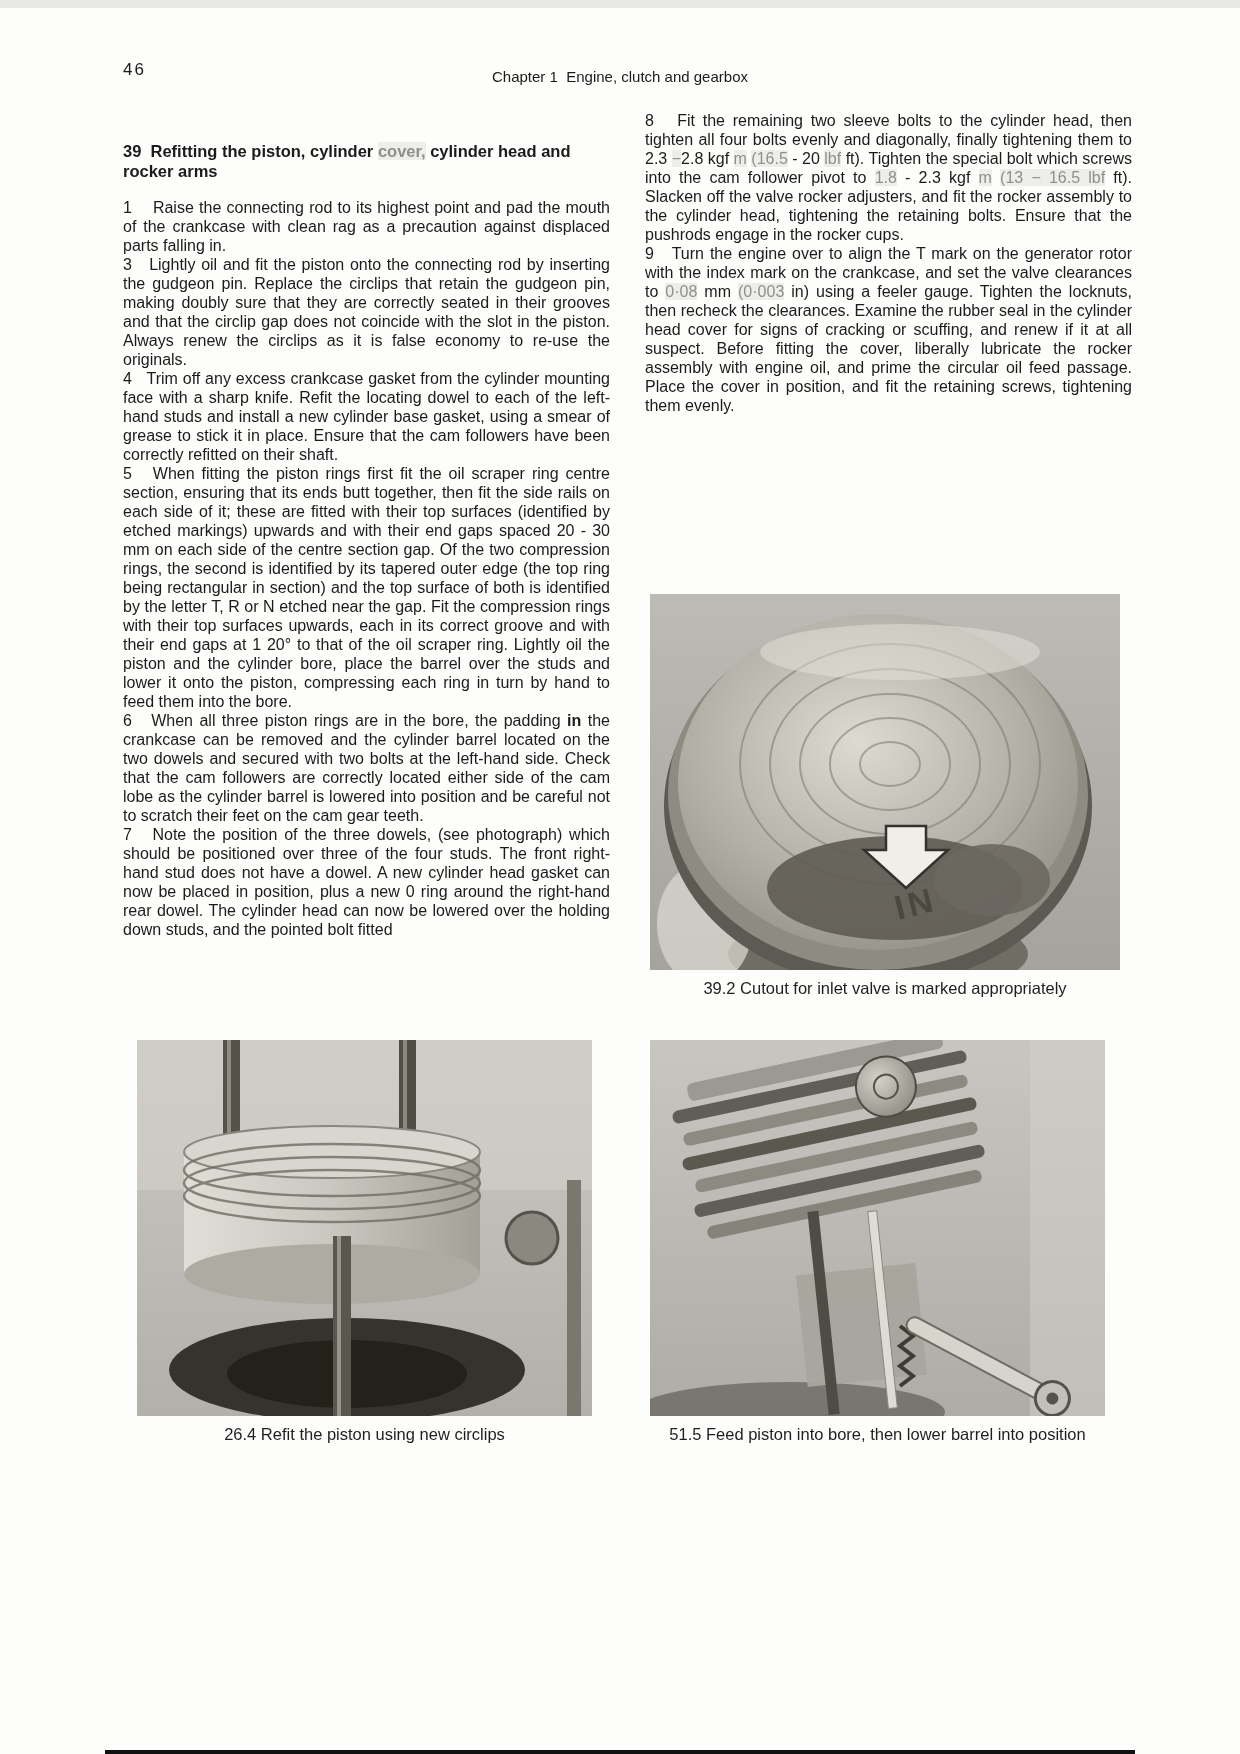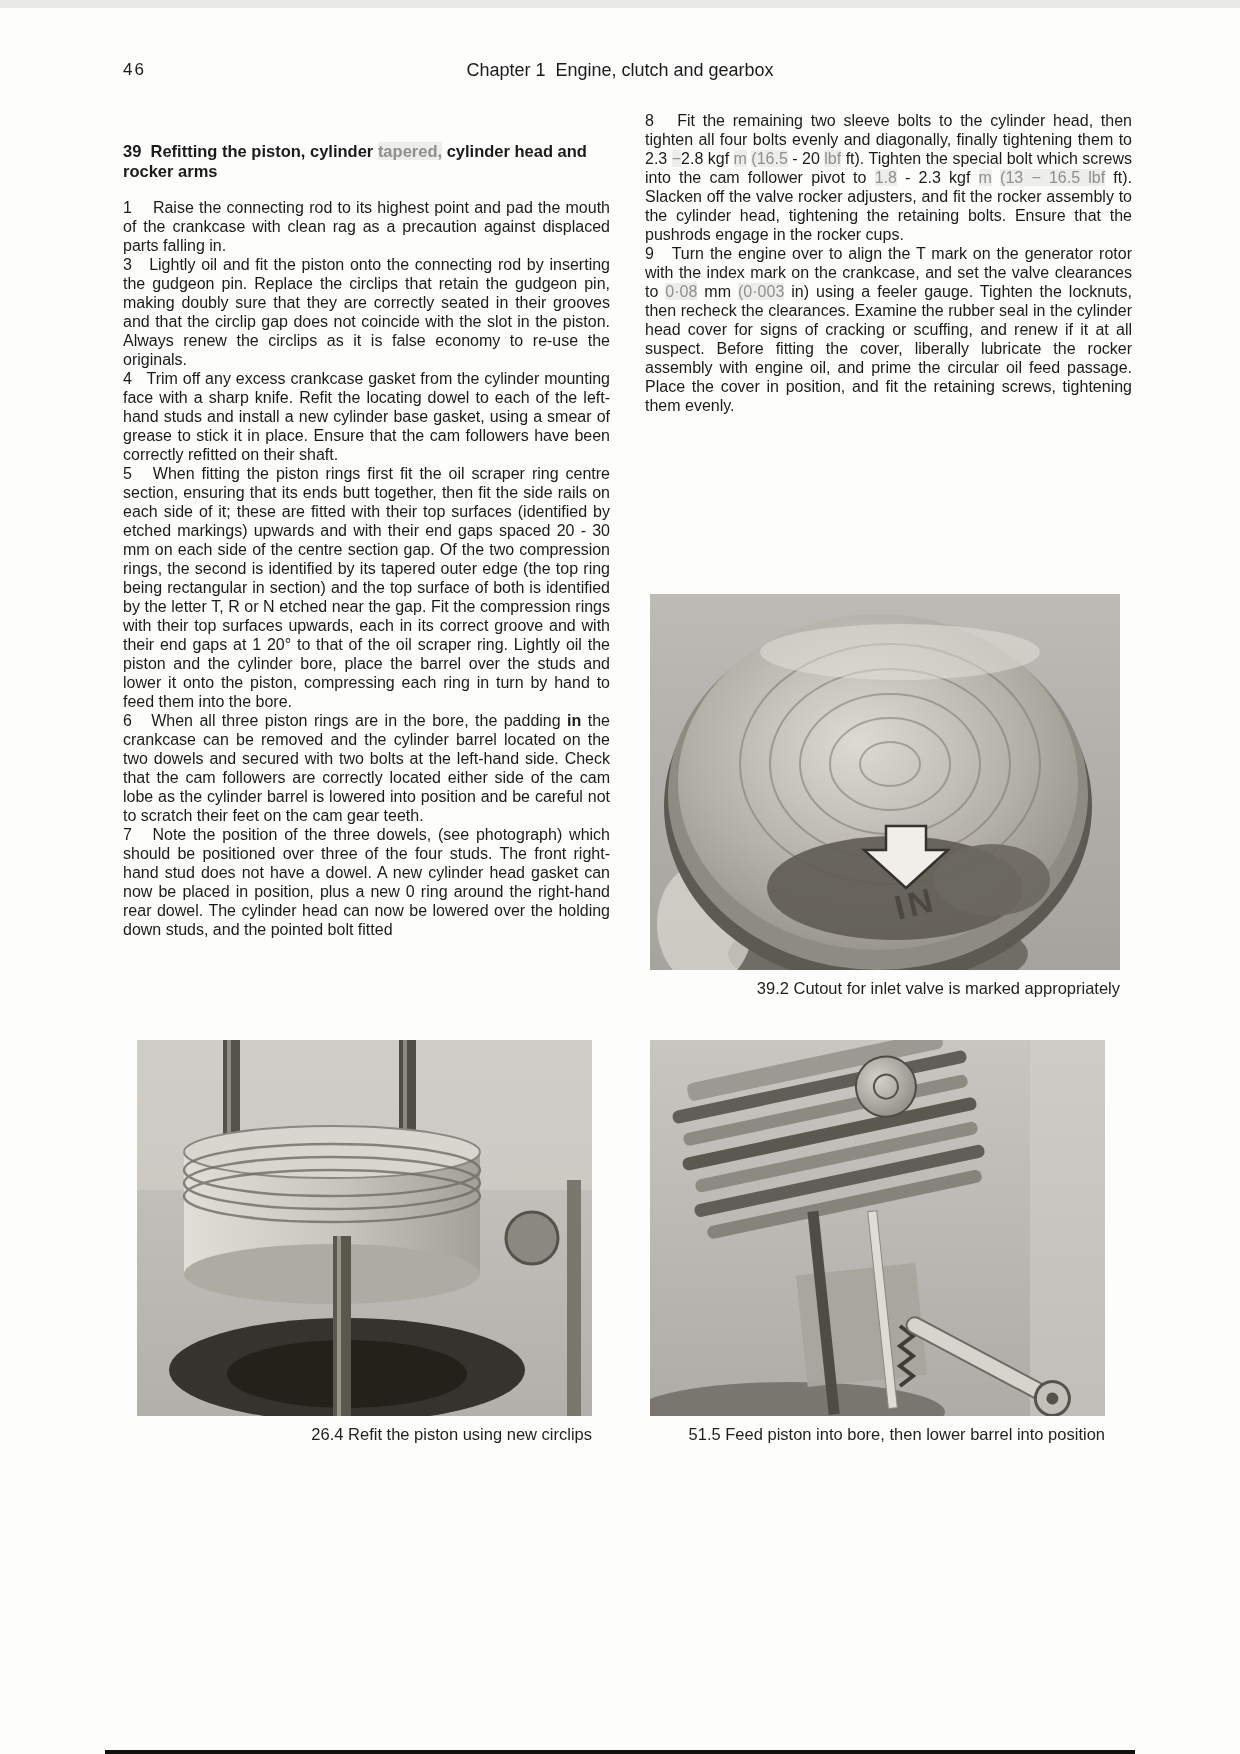--- a/index.html
+++ b/index.html
@@ -6,46 +6,46 @@
   .page{
     position:relative;
     width:1240px;height:1754px;
     margin:8px auto;
     background:#fdfdfc;
     font-family:"Liberation Sans", sans-serif;
     color:#1b1b1b;
     overflow:hidden;
   }
   .pg-num{position:absolute;left:123px;top:52px;font-size:17px;letter-spacing:2px;}
-  .chap-title{position:absolute;left:0;right:0;top:52px;text-align:center;font-size:18px;}
+  .chap-title{position:absolute;left:0;right:0;top:60px;text-align:center;font-size:15px;}
   .col{position:absolute;width:487px;font-size:16px;line-height:19px;}
   .col p{margin:0;text-align:justify;}
   .col-left{left:123px;top:133px;}
   .col-right{left:645px;top:103px;}
   .sec-head{font-weight:bold;font-size:16.5px;line-height:20px;margin:0 0 17px 0;text-align:left;}
   .fade{color:#8f8f8d;background:#ededeb;}
   .bold{font-weight:bold;}
   figure{position:absolute;margin:0;}
   .fig1{left:650px;top:586px;width:470px;}
   .fig2{left:137px;top:1032px;width:455px;}
   .fig3{left:650px;top:1032px;width:455px;}
   figure svg{display:block;background:#b5b3ad;}
-  figcaption{font-size:16.5px;color:#1f1f1f;margin-top:9px;text-align:right;}
+  figcaption{font-size:16.5px;color:#1f1f1f;margin-top:9px;text-align:center;}
   .bottom-rule{position:absolute;left:105px;top:1742px;width:1030px;height:5px;background:#101010;}
 </style>
 </head>
 <body>
 
 <div class="page">
 
   <div class="pg-num">46</div>
   <div class="chap-title">Chapter 1&nbsp;&nbsp;Engine, clutch and gearbox</div>
 
   <div class="col col-left">
-    <h3 class="sec-head"><span>39&nbsp;&nbsp;Refitting the piston, cylinder </span><span class="fade">tapered,</span><span> cylinder head and rocker arms</span></h3>
+    <h3 class="sec-head"><span>39&nbsp;&nbsp;Refitting the piston, cylinder </span><span class="fade">cover,</span><span> cylinder head and rocker arms</span></h3>
     <div>
         <p><span>1&nbsp;&nbsp;&nbsp;&nbsp;Raise the connecting rod to its highest point and pad the mouth of the crankcase with clean rag as a precaution against displaced parts falling in.</span></p>
         <p><span>3&nbsp;&nbsp;&nbsp;Lightly oil and fit the piston onto the connecting rod by inserting the gudgeon pin. Replace the circlips that retain the gudgeon pin, making doubly sure that they are correctly seated in their grooves and that the circlip gap does not coincide with the slot in the piston. Always renew the circlips as it is false economy to re-use the originals.</span></p>
         <p><span>4&nbsp;&nbsp;&nbsp;Trim off any excess crankcase gasket from the cylinder mounting face with a sharp knife. Refit the locating dowel to each of the left-hand studs and install a new cylinder base gasket, using a smear of grease to stick it in place. Ensure that the cam followers have been correctly refitted on their shaft.</span></p>
         <p><span>5&nbsp;&nbsp;&nbsp;When fitting the piston rings first fit the oil scraper ring centre section, ensuring that its ends butt together, then fit the side rails on each side of it; these are fitted with their top surfaces (identified by etched markings) upwards and with their end gaps spaced 20 - 30 mm on each side of the centre section gap. Of the two compression rings, the second is identified by its tapered outer edge (the top ring being rectangular in section) and the top surface of both is identified by the letter T, R or N etched near the gap. Fit the compression rings with their top surfaces upwards, each in its correct groove and with their end gaps at 1 20° to that of the oil scraper ring. Lightly oil the piston and the cylinder bore, place the barrel over the studs and lower it onto the piston, compressing each ring in turn by hand to feed them into the bore.</span></p>
         <p><span>6&nbsp;&nbsp;&nbsp;When all three piston rings are in the bore, the padding </span><span class="bold">in</span><span> the crankcase can be removed and the cylinder barrel located on the two dowels and secured with two bolts at the left-hand side. Check that the cam followers are correctly located either side of the cam lobe as the cylinder barrel is lowered into position and be careful not to scratch their feet on the cam gear teeth.</span></p>
         <p><span>7&nbsp;&nbsp;&nbsp;Note the position of the three dowels, (see photograph) which should be positioned over three of the four studs. The front right-hand stud does not have a dowel. A new cylinder head gasket can now be placed in position, plus a new 0 ring around the right-hand rear dowel. The cylinder head can now be lowered over the holding down studs, and the pointed bolt fitted</span></p>
       </div>
   </div>
 

